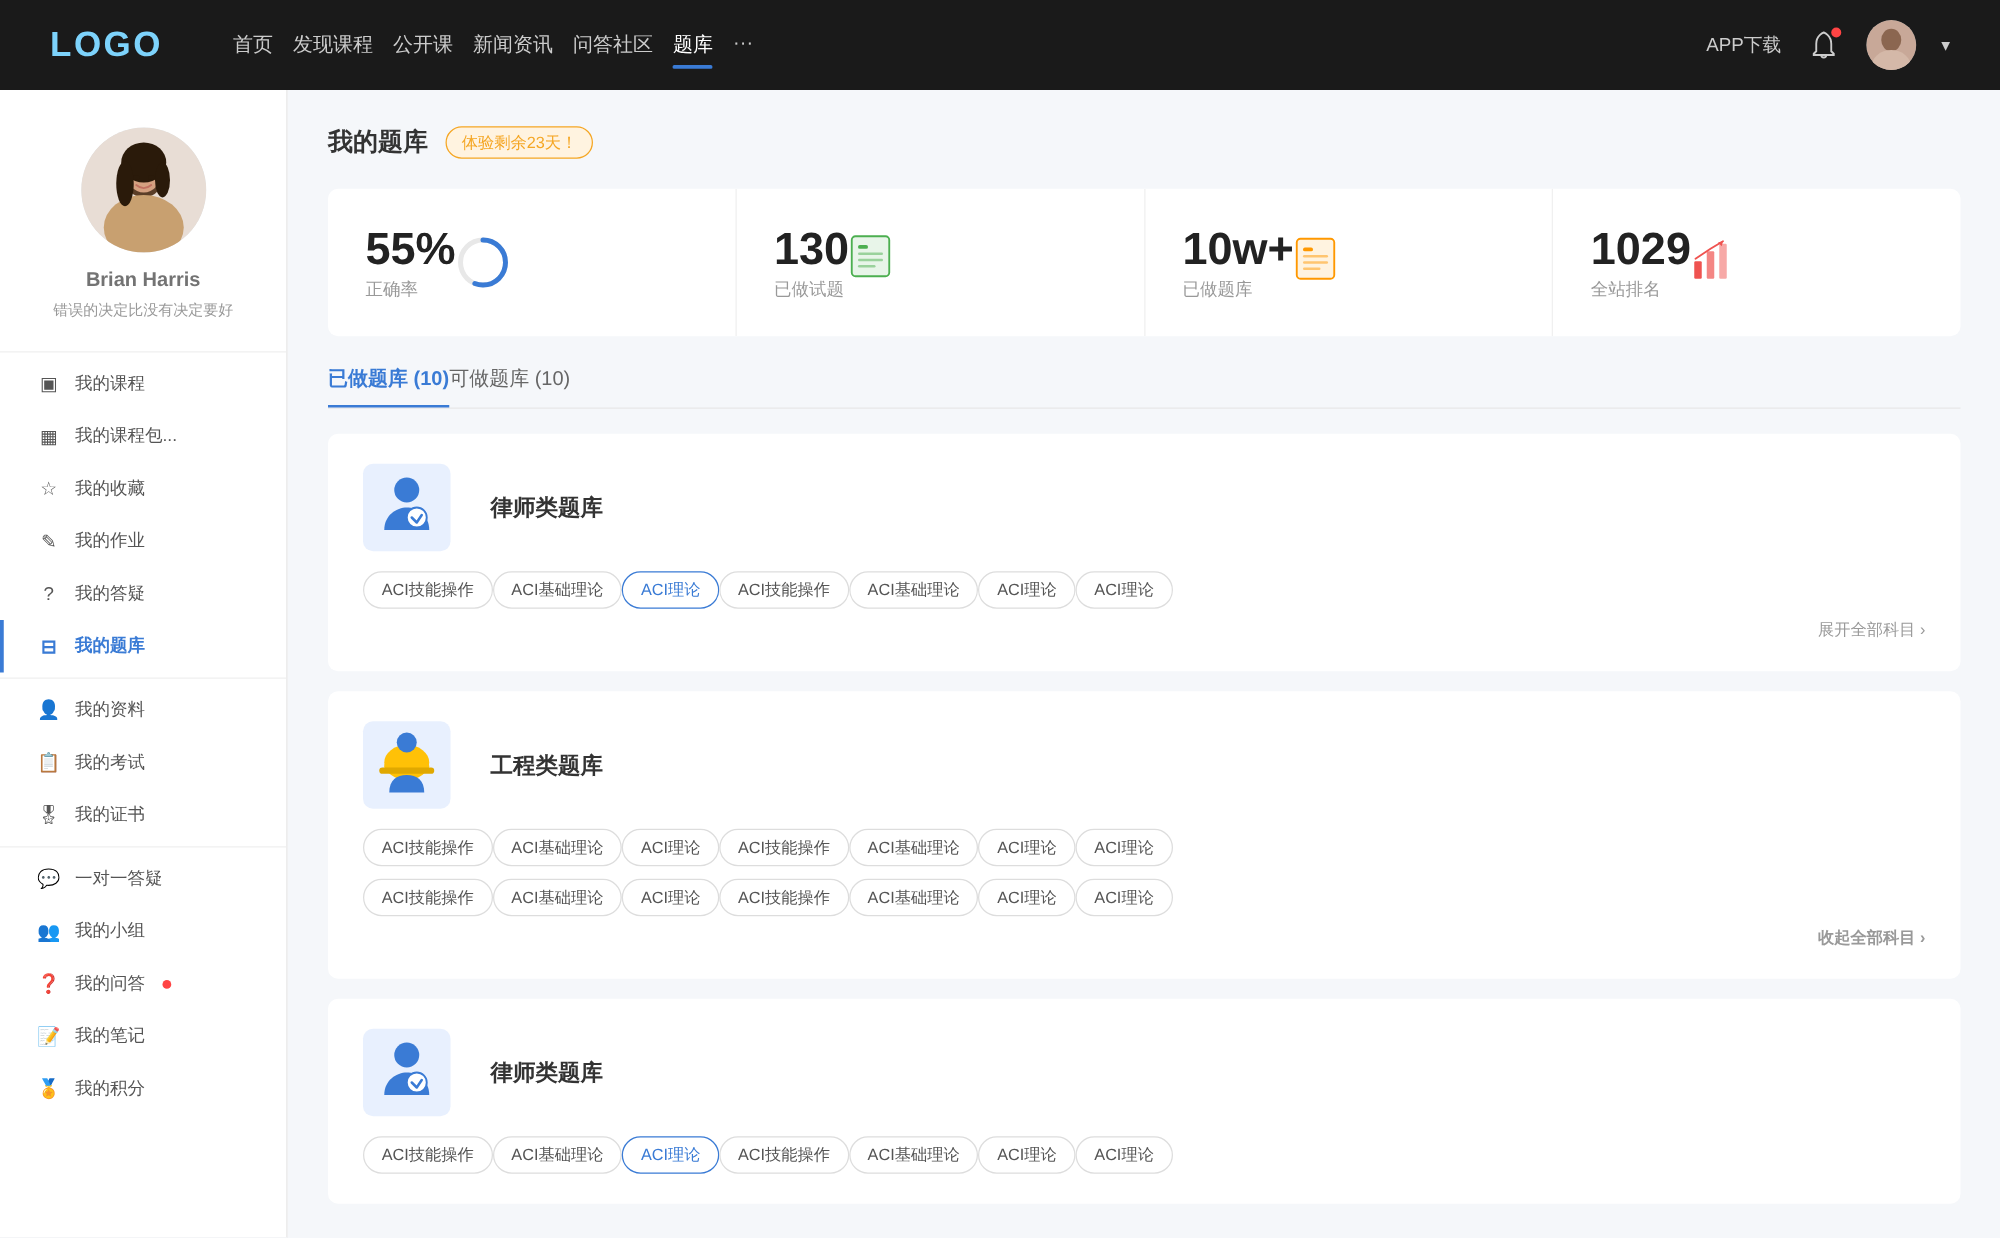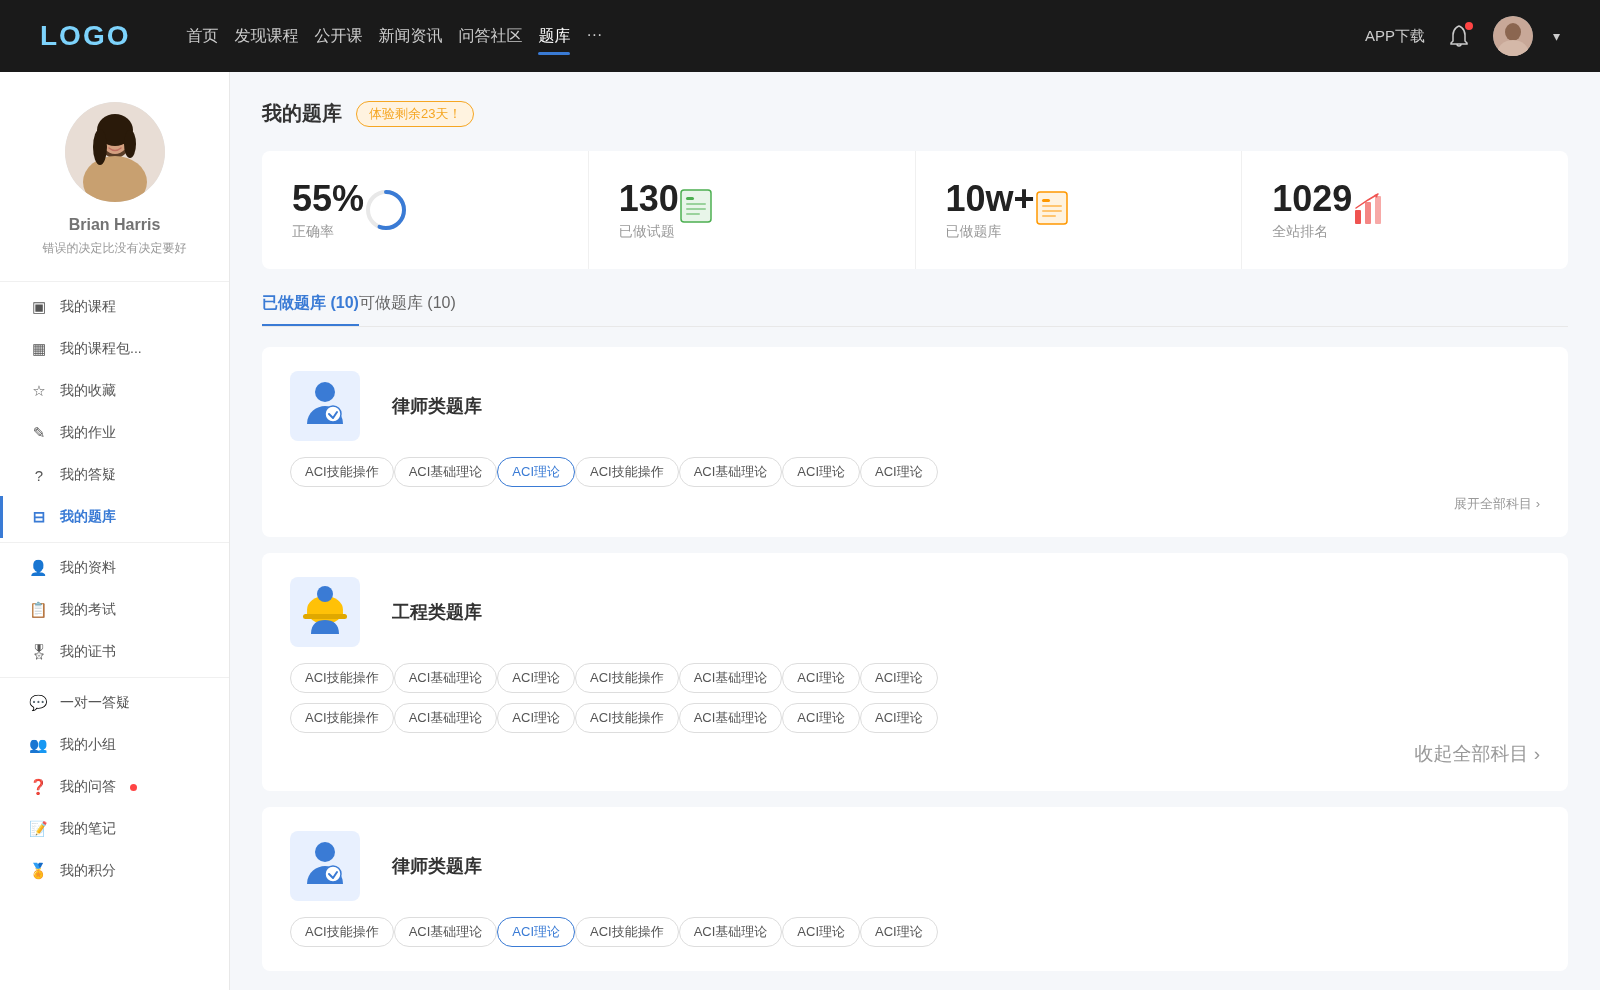--- a/index.html
+++ b/index.html
@@ -264,27 +264,28 @@
       font-size: 13px;
       cursor: pointer;
       display: flex;
       align-items: center;
       justify-content: flex-end;
       margin-top: 8px;
       gap: 2px;
     }
     .collapse-link {
       color: #999;
-      font-size: 19px;
+      font-size: 13px;
       cursor: pointer;
       display: flex;
       align-items: center;
       justify-content: flex-end;
       margin-top: 8px;
       gap: 2px;
+      font-weight: bold;
     }
 
     
     .tags-multi-row { display: flex; flex-direction: column; gap: 10px; }
   </style>
 </head>
 <body>
 
 <nav class="navbar">
   <div class="nav-logo">LOGO</div>

